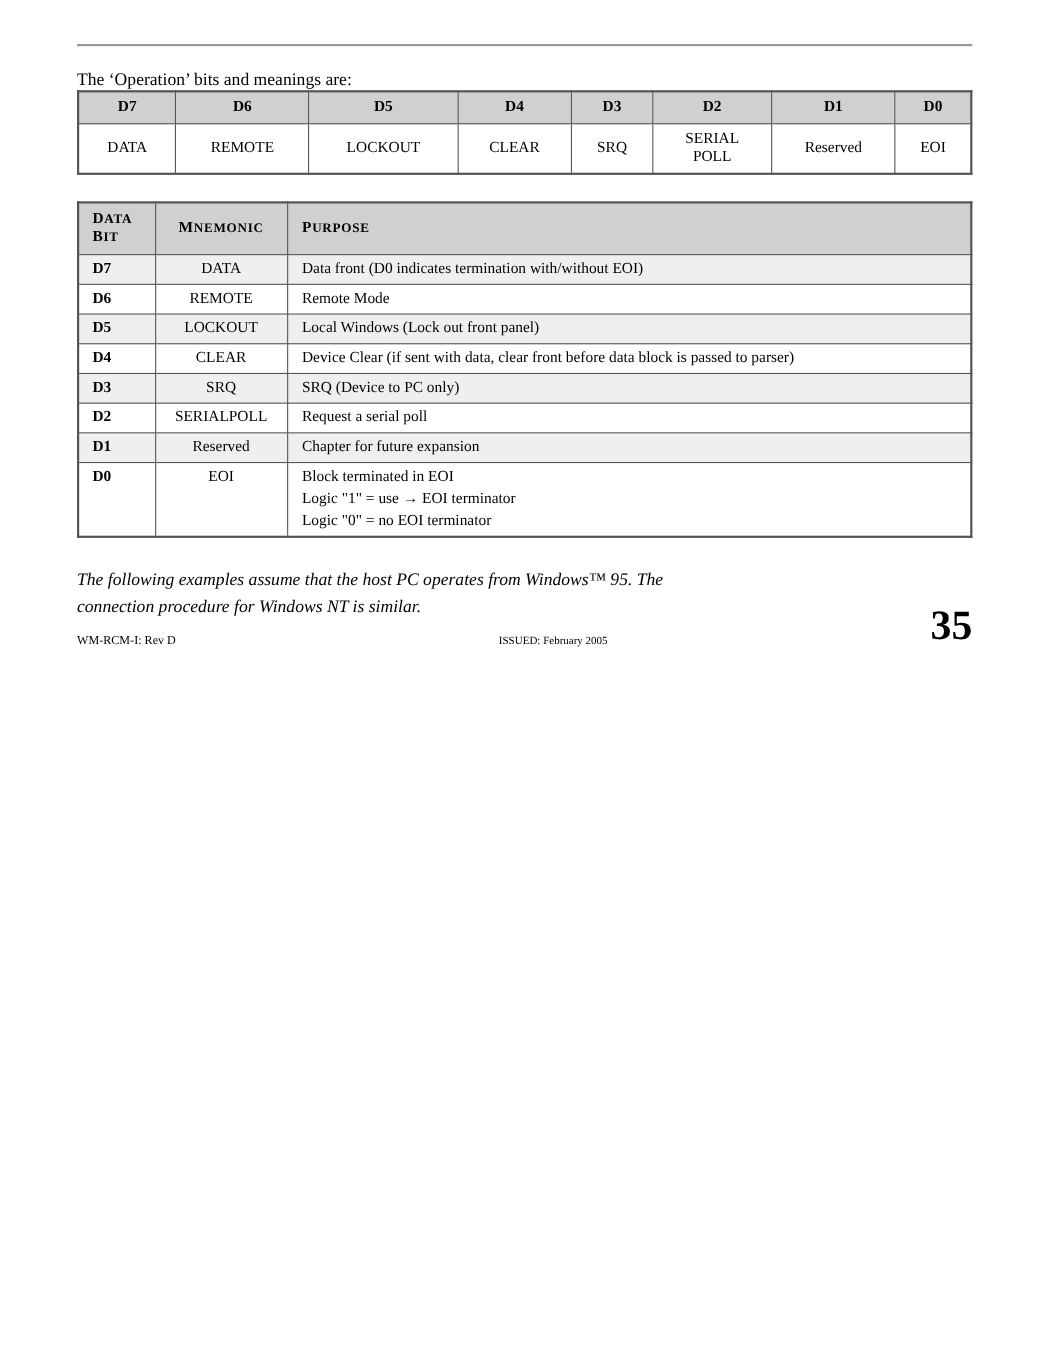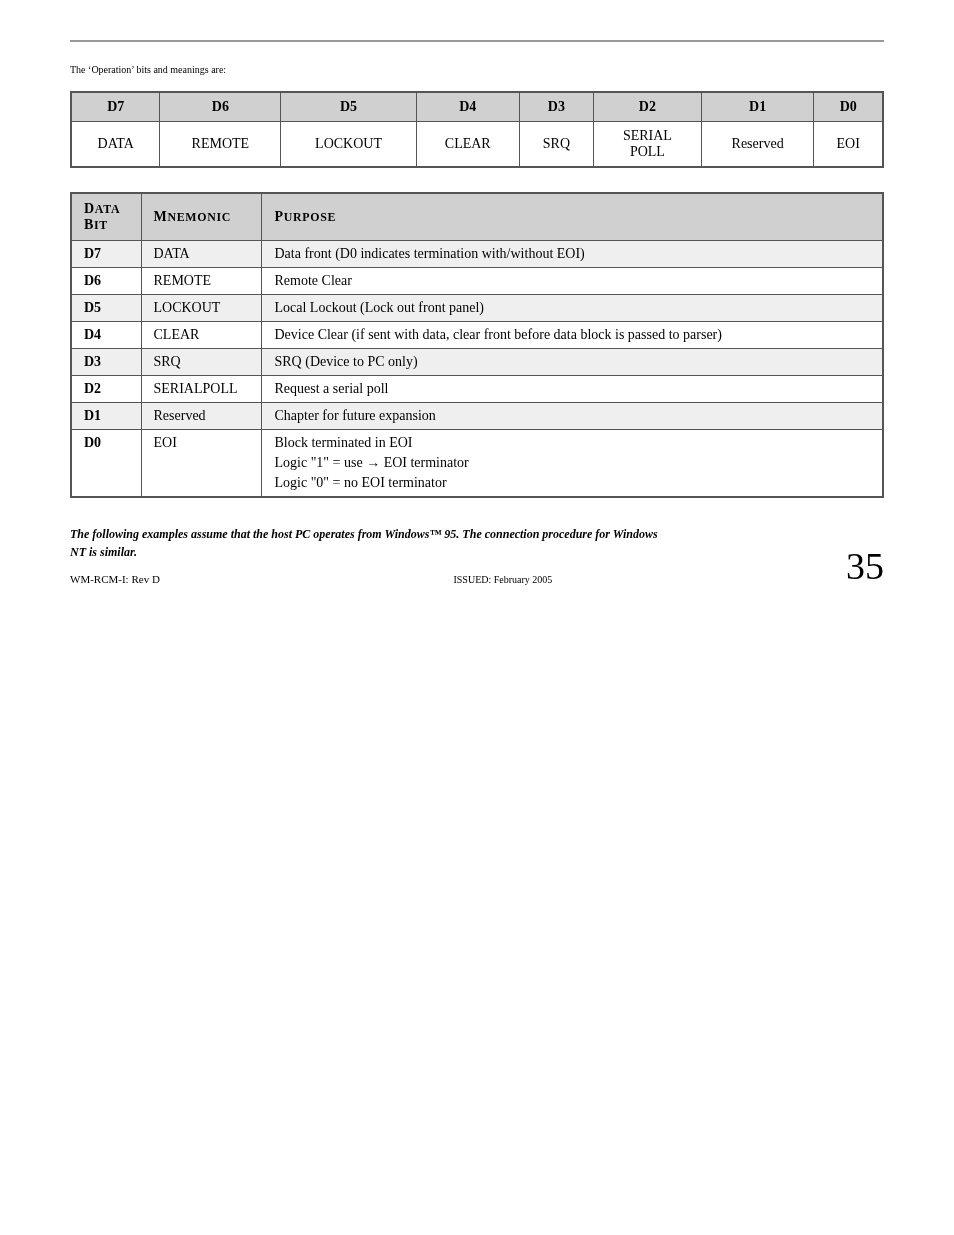--- a/index.html
+++ b/index.html
@@ -39,22 +39,21 @@
     }
 
     .header-rule {
       border: none;
       border-top: 2px solid #999;
       margin-bottom: 22px;
     }
 
     
     .intro-text {
-      margin-bottom: 16px;
-      font-size: 10px;
+      font-size: 16px;
     }
 
     
     .op-table {
       width: 100%;
       border-collapse: collapse;
       margin-bottom: 24px;
       border: 2px solid #555;
     }
 
@@ -102,21 +101,21 @@
     }
 
     .desc-table .col-bit {
       width: 70px;
       font-weight: bold;
       text-align: left;
     }
 
     .desc-table .col-mnemonic {
       width: 120px;
-      text-align: left;
+      text-align: center;
       margin-left: 20px;
     }
 
     .desc-table .col-purpose {
       text-align: left;
       padding-left: 13px;
     }
 
     .desc-table tr.shaded td {
       background: #efefef;
@@ -129,22 +128,22 @@
     .eoi-purposes {
       display: flex;
       flex-direction: column;
       gap: 4px;
       justify-content: space-between;
     }
 
     
     .note-text {
       font-style: italic;
-      font-weight: bold;
-      font-size: 12px;
+      font-weight: normal;
+      font-size: 16px;
       line-height: 1.5;
       margin-top: 27px;
       max-width: 600px;
     }
 
     
     .footer {
       position: absolute;
       bottom: 36px;
       left: 70px;
@@ -159,21 +158,21 @@
       font-size: 11px;
     }
 
     .footer-center {
       font-size: 10px;
       text-align: center;
     }
 
     .footer-right {
       font-size: 38px;
-      font-weight: normal;
+      font-weight: bold;
       line-height: 1;
     }
   </style>
 </head>
 <body>
 
 <div class="page">
 
   <hr class="header-rule">
 
@@ -216,26 +215,26 @@
     </thead>
     <tbody id="desc-table-body">
     <tr class="shaded">
           <td class="col-bit"><strong>D7</strong></td>
           <td class="col-mnemonic">DATA</td>
           <td class="col-purpose">Data front (D0 indicates termination with/without EOI)</td>
         </tr>
         <tr class="white">
           <td class="col-bit"><strong>D6</strong></td>
           <td class="col-mnemonic">REMOTE</td>
-          <td class="col-purpose">Remote Clear</td>
+          <td class="col-purpose">Remote Mode</td>
         </tr>
         <tr class="shaded">
           <td class="col-bit"><strong>D5</strong></td>
           <td class="col-mnemonic">LOCKOUT</td>
-          <td class="col-purpose">Local Lockout (Lock out front panel)</td>
+          <td class="col-purpose">Local Windows (Lock out front panel)</td>
         </tr>
         <tr class="white">
           <td class="col-bit"><strong>D4</strong></td>
           <td class="col-mnemonic">CLEAR</td>
           <td class="col-purpose">Device Clear (if sent with data, clear front before data block is passed to parser)</td>
         </tr>
         <tr class="shaded">
           <td class="col-bit"><strong>D3</strong></td>
           <td class="col-mnemonic">SRQ</td>
           <td class="col-purpose">SRQ (Device to PC only)</td>

